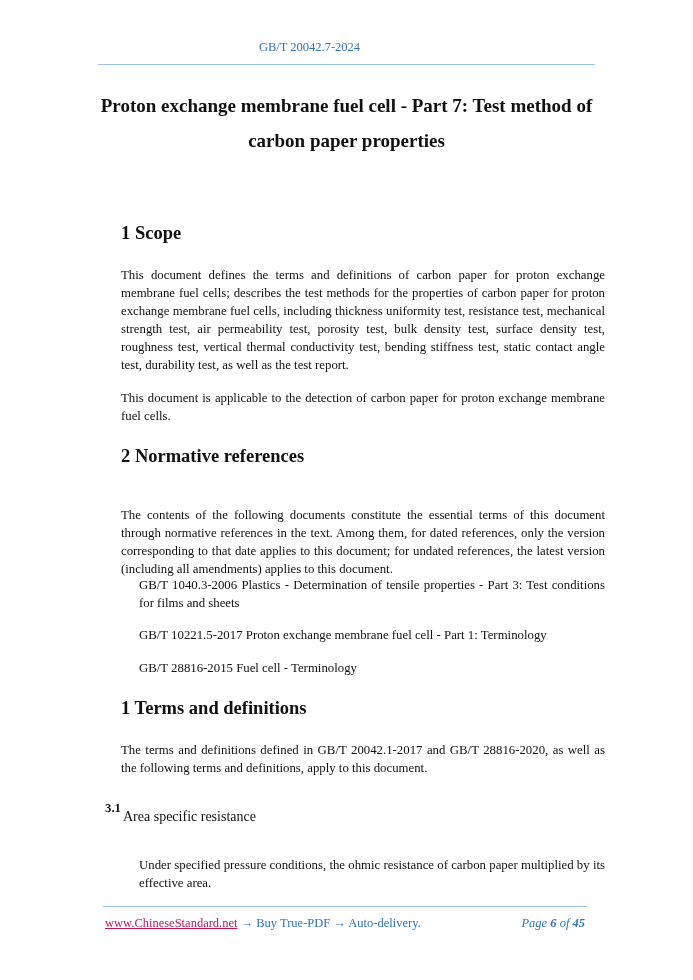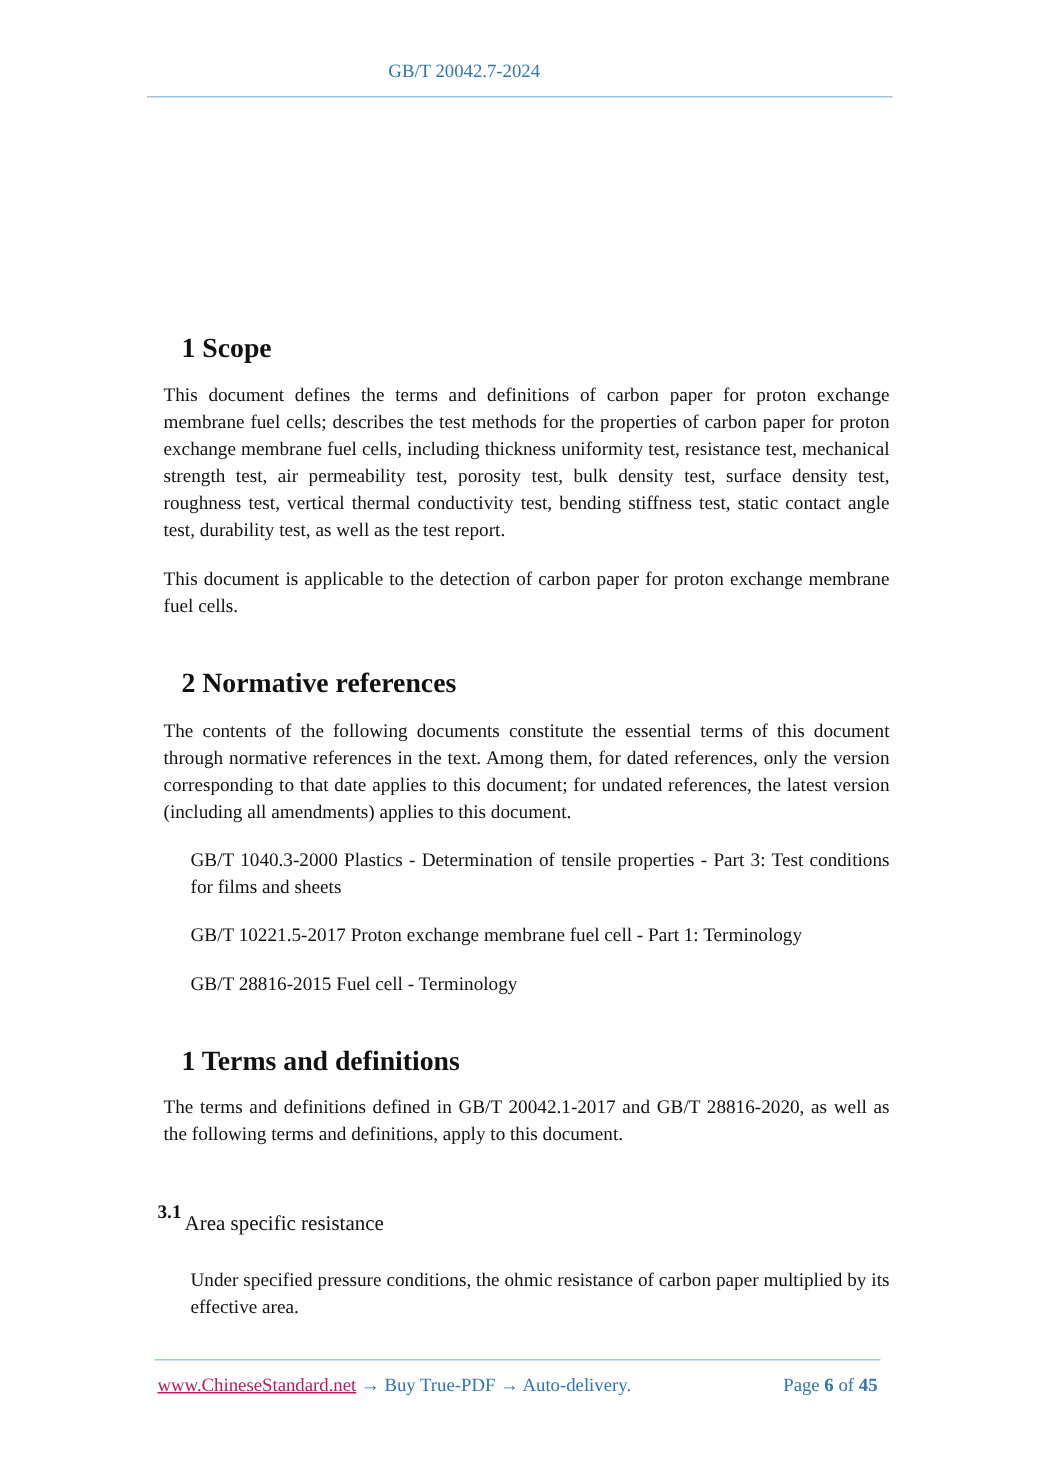--- a/index.html
+++ b/index.html
@@ -4,46 +4,48 @@
 <style>
   html, body { margin: 0; padding: 0; background: #ffffff; }
   body { width: 693px; height: 980px; position: relative; overflow: hidden;
          font-family: "Liberation Serif", "DejaVu Serif", serif; color: #111; }
   .header-code { position: absolute; top: 40px; left: 0; width: 619px; text-align: center;
                  font-size: 12.5px; color: #2e75b6; }
   .header-rule { position: absolute; top: 64px; left: 98px; width: 497px; height: 1px; background: #9dc3e6; }
   .doc-title { position: absolute; top: 88px; left: 98px; width: 497px; text-align: center;
                font-weight: bold; font-size: 19px; line-height: 35px; }
   h2 { margin: 16px; font-size: 18.5px; font-weight: bold; position: absolute; left: 105px; }
-  p.body { margin: 4px; font-size: 12.8px; line-height: 18px; text-align: justify; position: absolute; left: 105px; width: 484px; }
+  p.body { margin: 16px; font-size: 12.8px; line-height: 18px; text-align: justify; position: absolute; left: 105px; width: 484px; }
   p.indent { left: 123px; width: 466px; }
   .term-num { position: absolute; left: 105px; font-weight: bold; font-size: 12.8px; margin-top: 25px; }
   .term-name { position: absolute; left: 123px; font-weight: normal; font-size: 14px; }
   .footer-rule { position: absolute; top: 906px; left: 103px; width: 484px; height: 1px; background: #9dc3e6; }
   .footer { position: absolute; top: 916px; left: 105px; width: 480px; font-size: 12.5px; color: #2e75b6; }
   .footer a { color: #be185d; text-decoration: underline; }
-  .footer .page { position: absolute; right: 0; top: 0; }
+  .footer .page { position: absolute; right: 0; top: 0; font-style: italic; }
   .footer .page b { font-weight: bold; }
 </style>
 </head>
 <body>
 
 <div class="header-code">GB/T 20042.7-2024</div>
 <div class="header-rule"></div>
 
 <div class="doc-title">
+  <div>Proton exchange membrane fuel cell - Part 7: Test method of</div>
+  <div>carbon paper properties</div>
 </div>
 
 <h2 style="top:207px">1 Scope</h2>
 <p class="body" style="top:250px">This document defines the terms and definitions of carbon paper for proton exchange membrane fuel cells; describes the test methods for the properties of carbon paper for proton exchange membrane fuel cells, including thickness uniformity test, resistance test, mechanical strength test, air permeability test, porosity test, bulk density test, surface density test, roughness test, vertical thermal conductivity test, bending stiffness test, static contact angle test, durability test, as well as the test report.</p>
 <p class="body" style="top:373px">This document is applicable to the detection of carbon paper for proton exchange membrane fuel cells.</p>
 
 <h2 style="top:430px">2 Normative references</h2>
-<p class="body" style="top:474px">The contents of the following documents constitute the essential terms of this document through normative references in the text. Among them, for dated references, only the version corresponding to that date applies to this document; for undated references, the latest version (including all amendments) applies to this document.</p>
-<p class="body indent" style="top:560px">GB/T 1040.3-2000 Plastics - Determination of tensile properties - Part 3: Test conditions for films and sheets</p>
+<p class="body" style="top:490px">The contents of the following documents constitute the essential terms of this document through normative references in the text. Among them, for dated references, only the version corresponding to that date applies to this document; for undated references, the latest version (including all amendments) applies to this document.</p>
+<p class="body indent" style="top:560px">GB/T 1040.3-2006 Plastics - Determination of tensile properties - Part 3: Test conditions for films and sheets</p>
 <p class="body indent" style="top:610px">GB/T 10221.5-2017 Proton exchange membrane fuel cell - Part 1: Terminology</p>
 <p class="body indent" style="top:643px">GB/T 28816-2015 Fuel cell - Terminology</p>
 
 <h2 style="top:682px">1 Terms and definitions</h2>
 <p class="body" style="top:725px">The terms and definitions defined in GB/T 20042.1-2017 and GB/T 28816-2020, as well as the following terms and definitions, apply to this document.</p>
 <div class="term-num" style="top:776px">3.1</div>
 <div class="term-name" style="top:809px">Area specific resistance</div>
 <p class="body indent" style="top:840px">Under specified pressure conditions, the ohmic resistance of carbon paper multiplied by its effective area.</p>
 
 <div class="footer-rule"></div>

